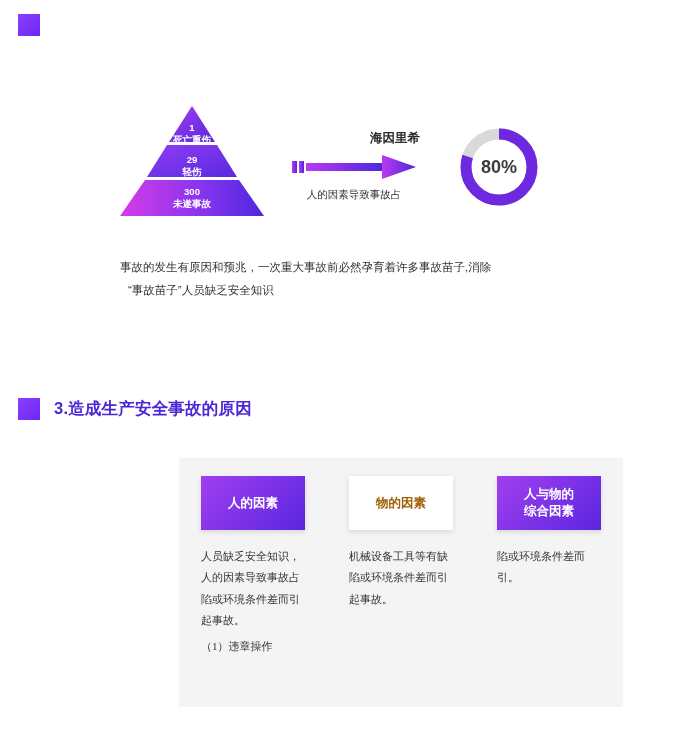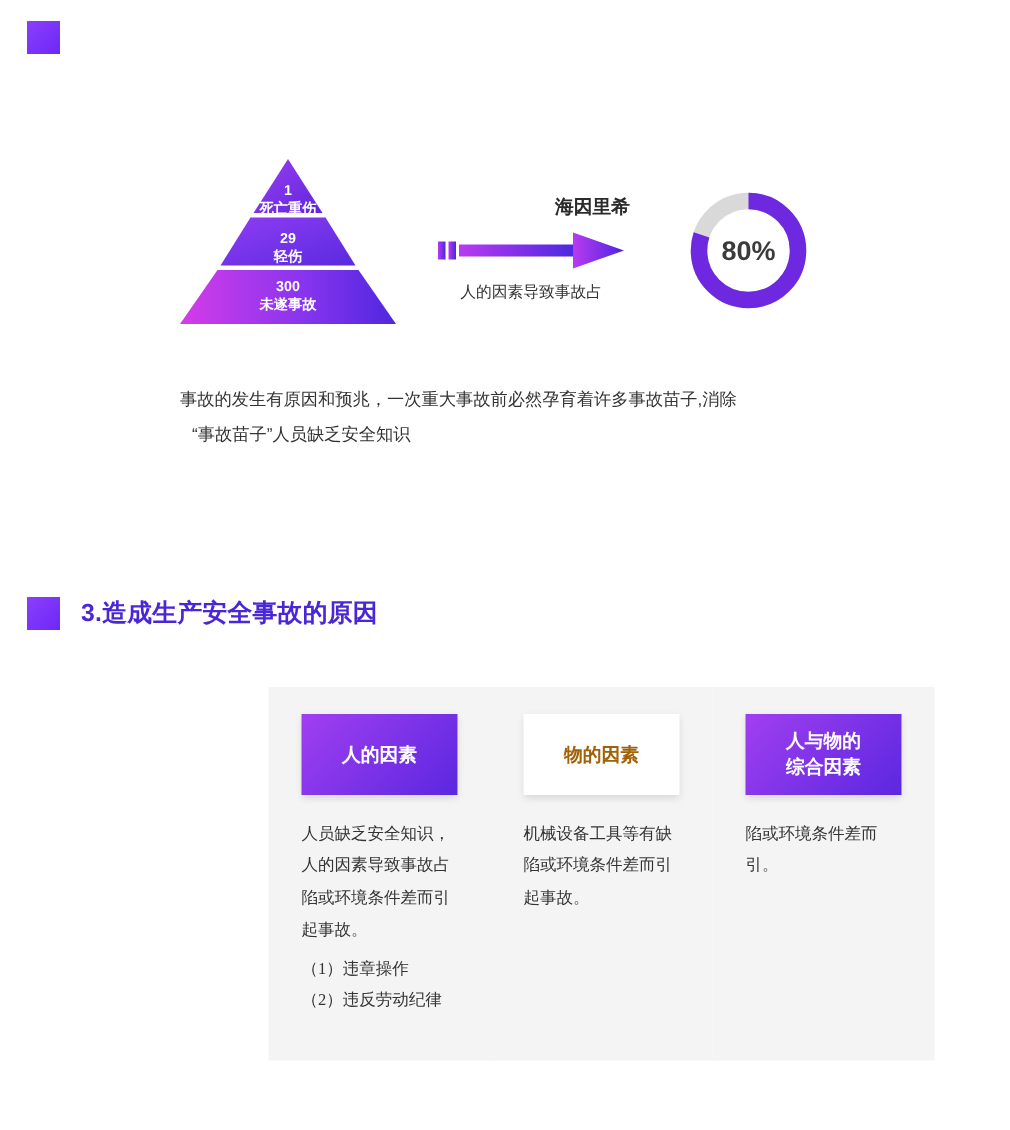--- a/index.html
+++ b/index.html
@@ -234,21 +234,20 @@
 <div class="cards">
 
   <div class="card">
     <div class="card-badge badge-purple">人的因素</div>
     <div class="card-body">
       <div>人员缺乏安全知识，</div>
       <div>人的因素导致事故占</div>
       <div>陷或环境条件差而引</div>
       <div>起事故。</div>
       <div class="sub">（1）违章操作</div>
-      <div>（2）违反劳动纪律</div>
     </div>
   </div>
 
   <div class="card">
     <div class="card-badge badge-white">物的因素</div>
     <div class="card-body">
       <div>机械设备工具等有缺</div>
       <div>陷或环境条件差而引</div>
       <div>起事故。</div>
     </div>

